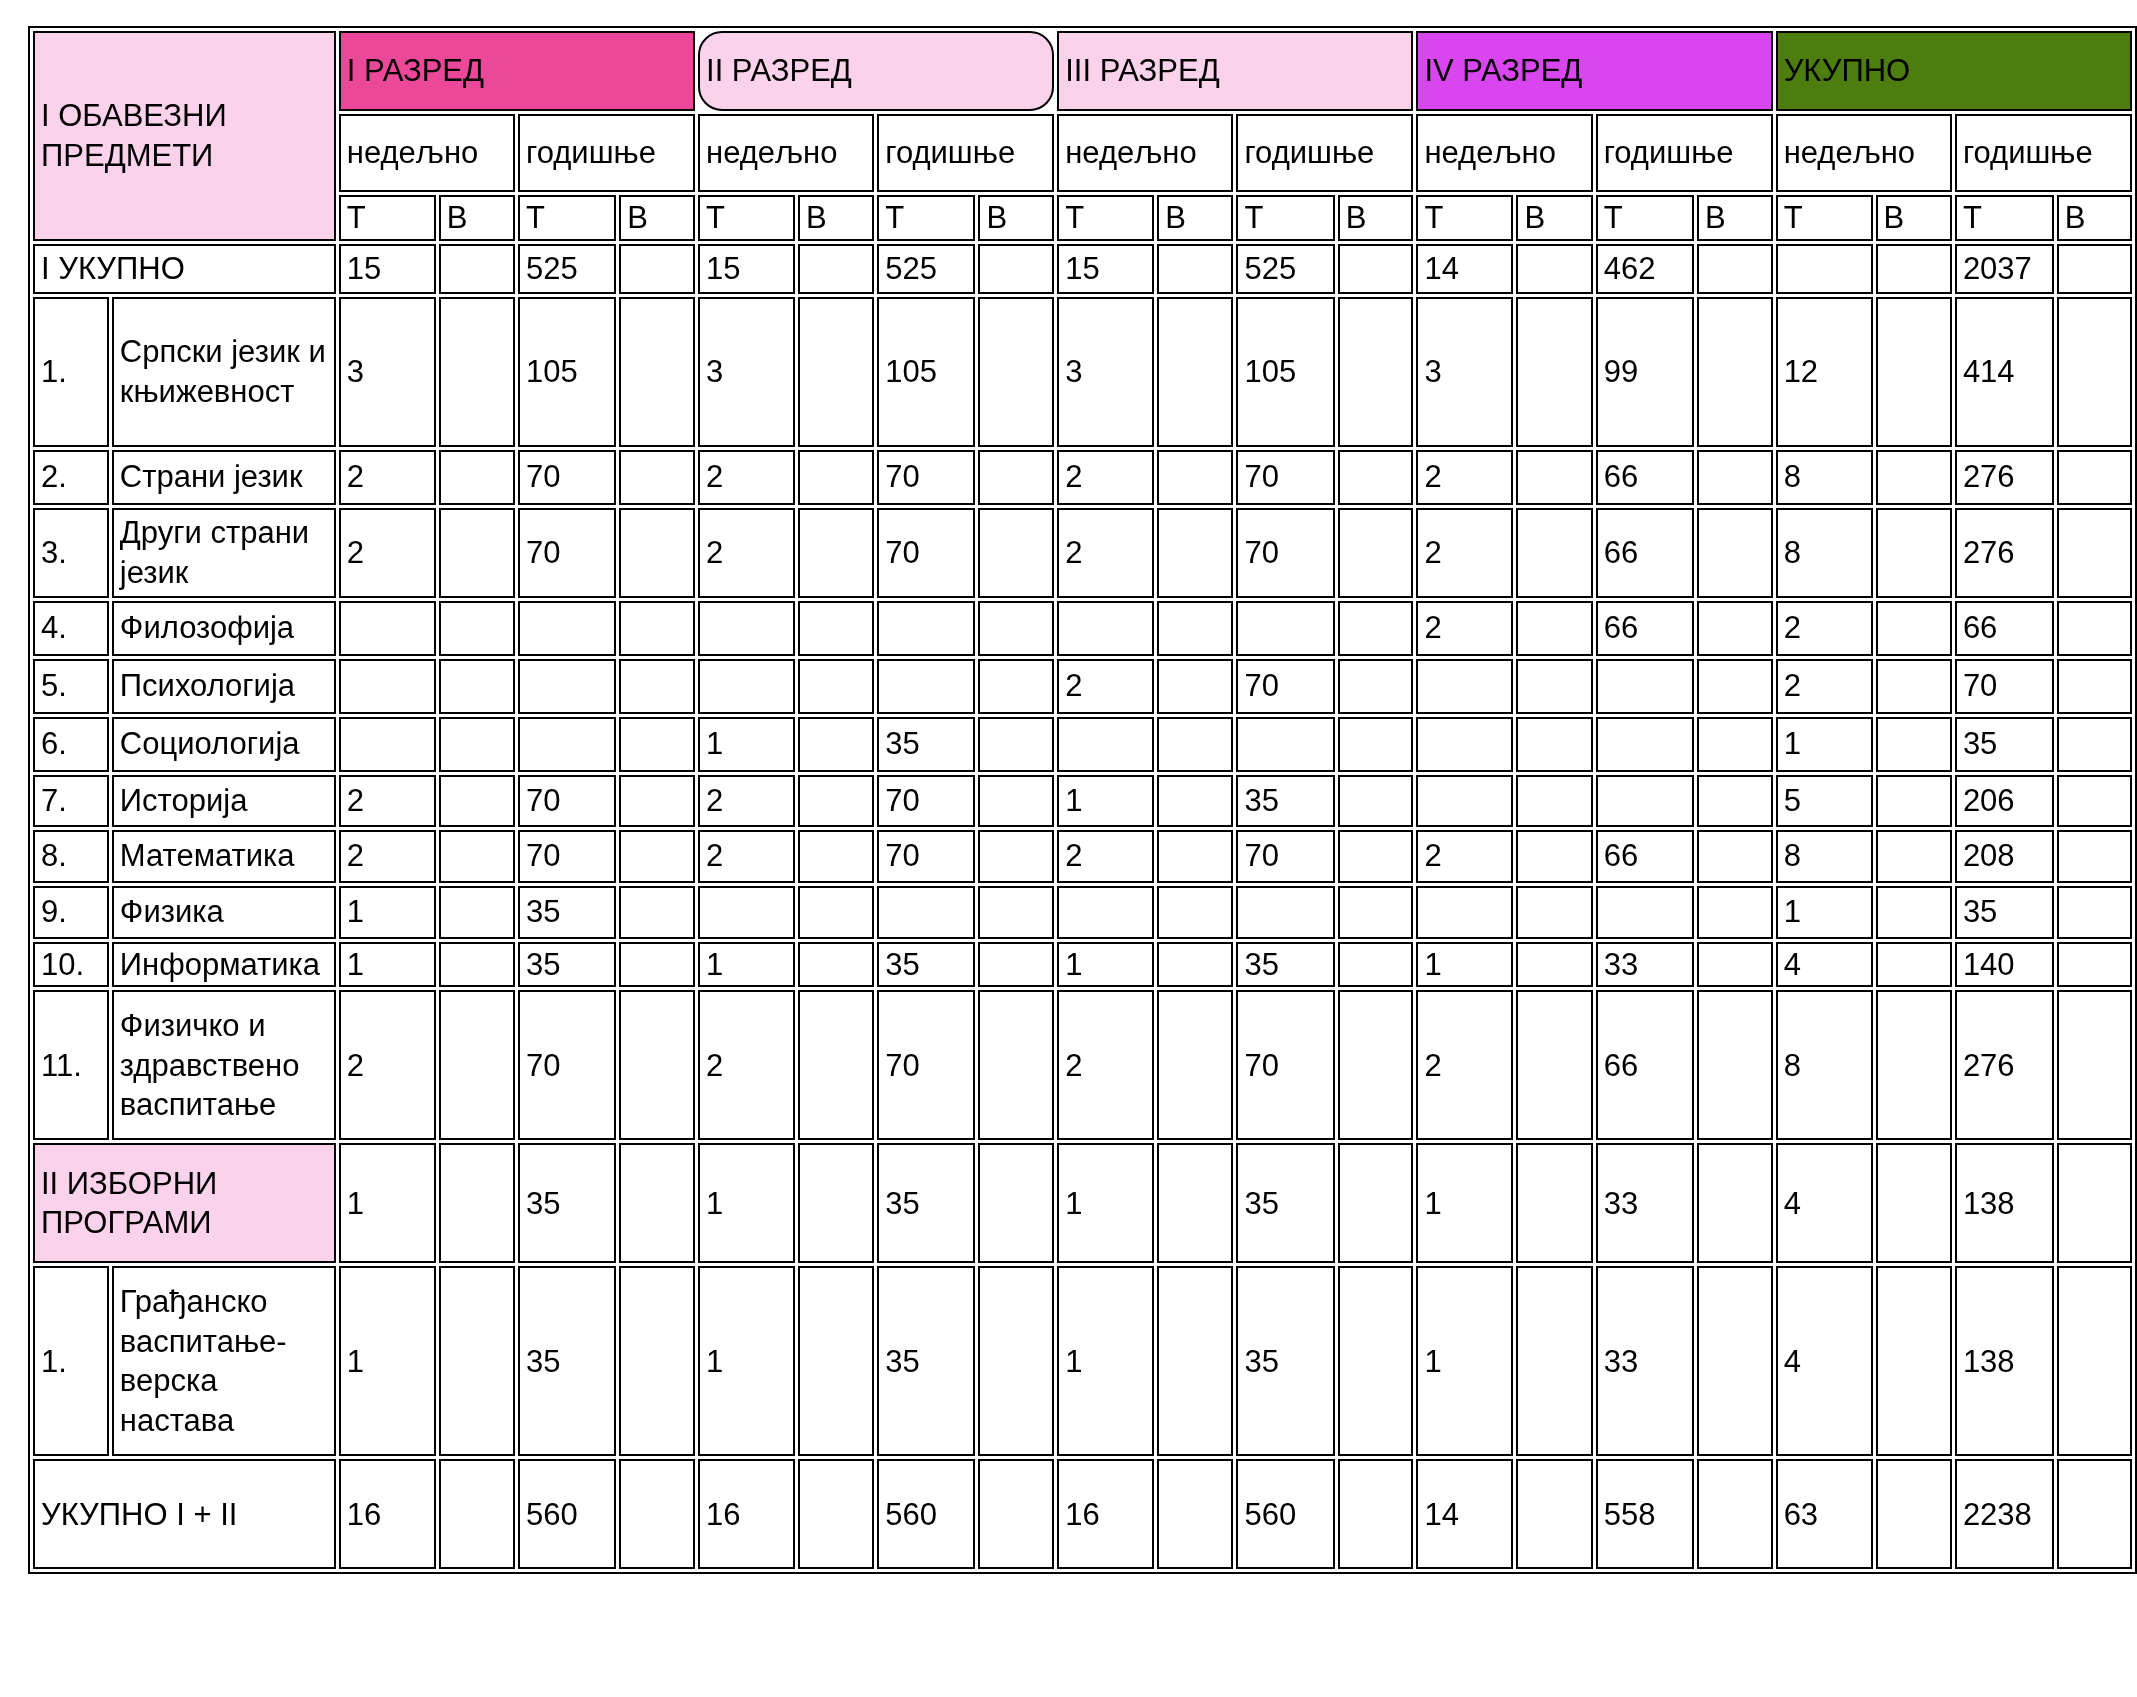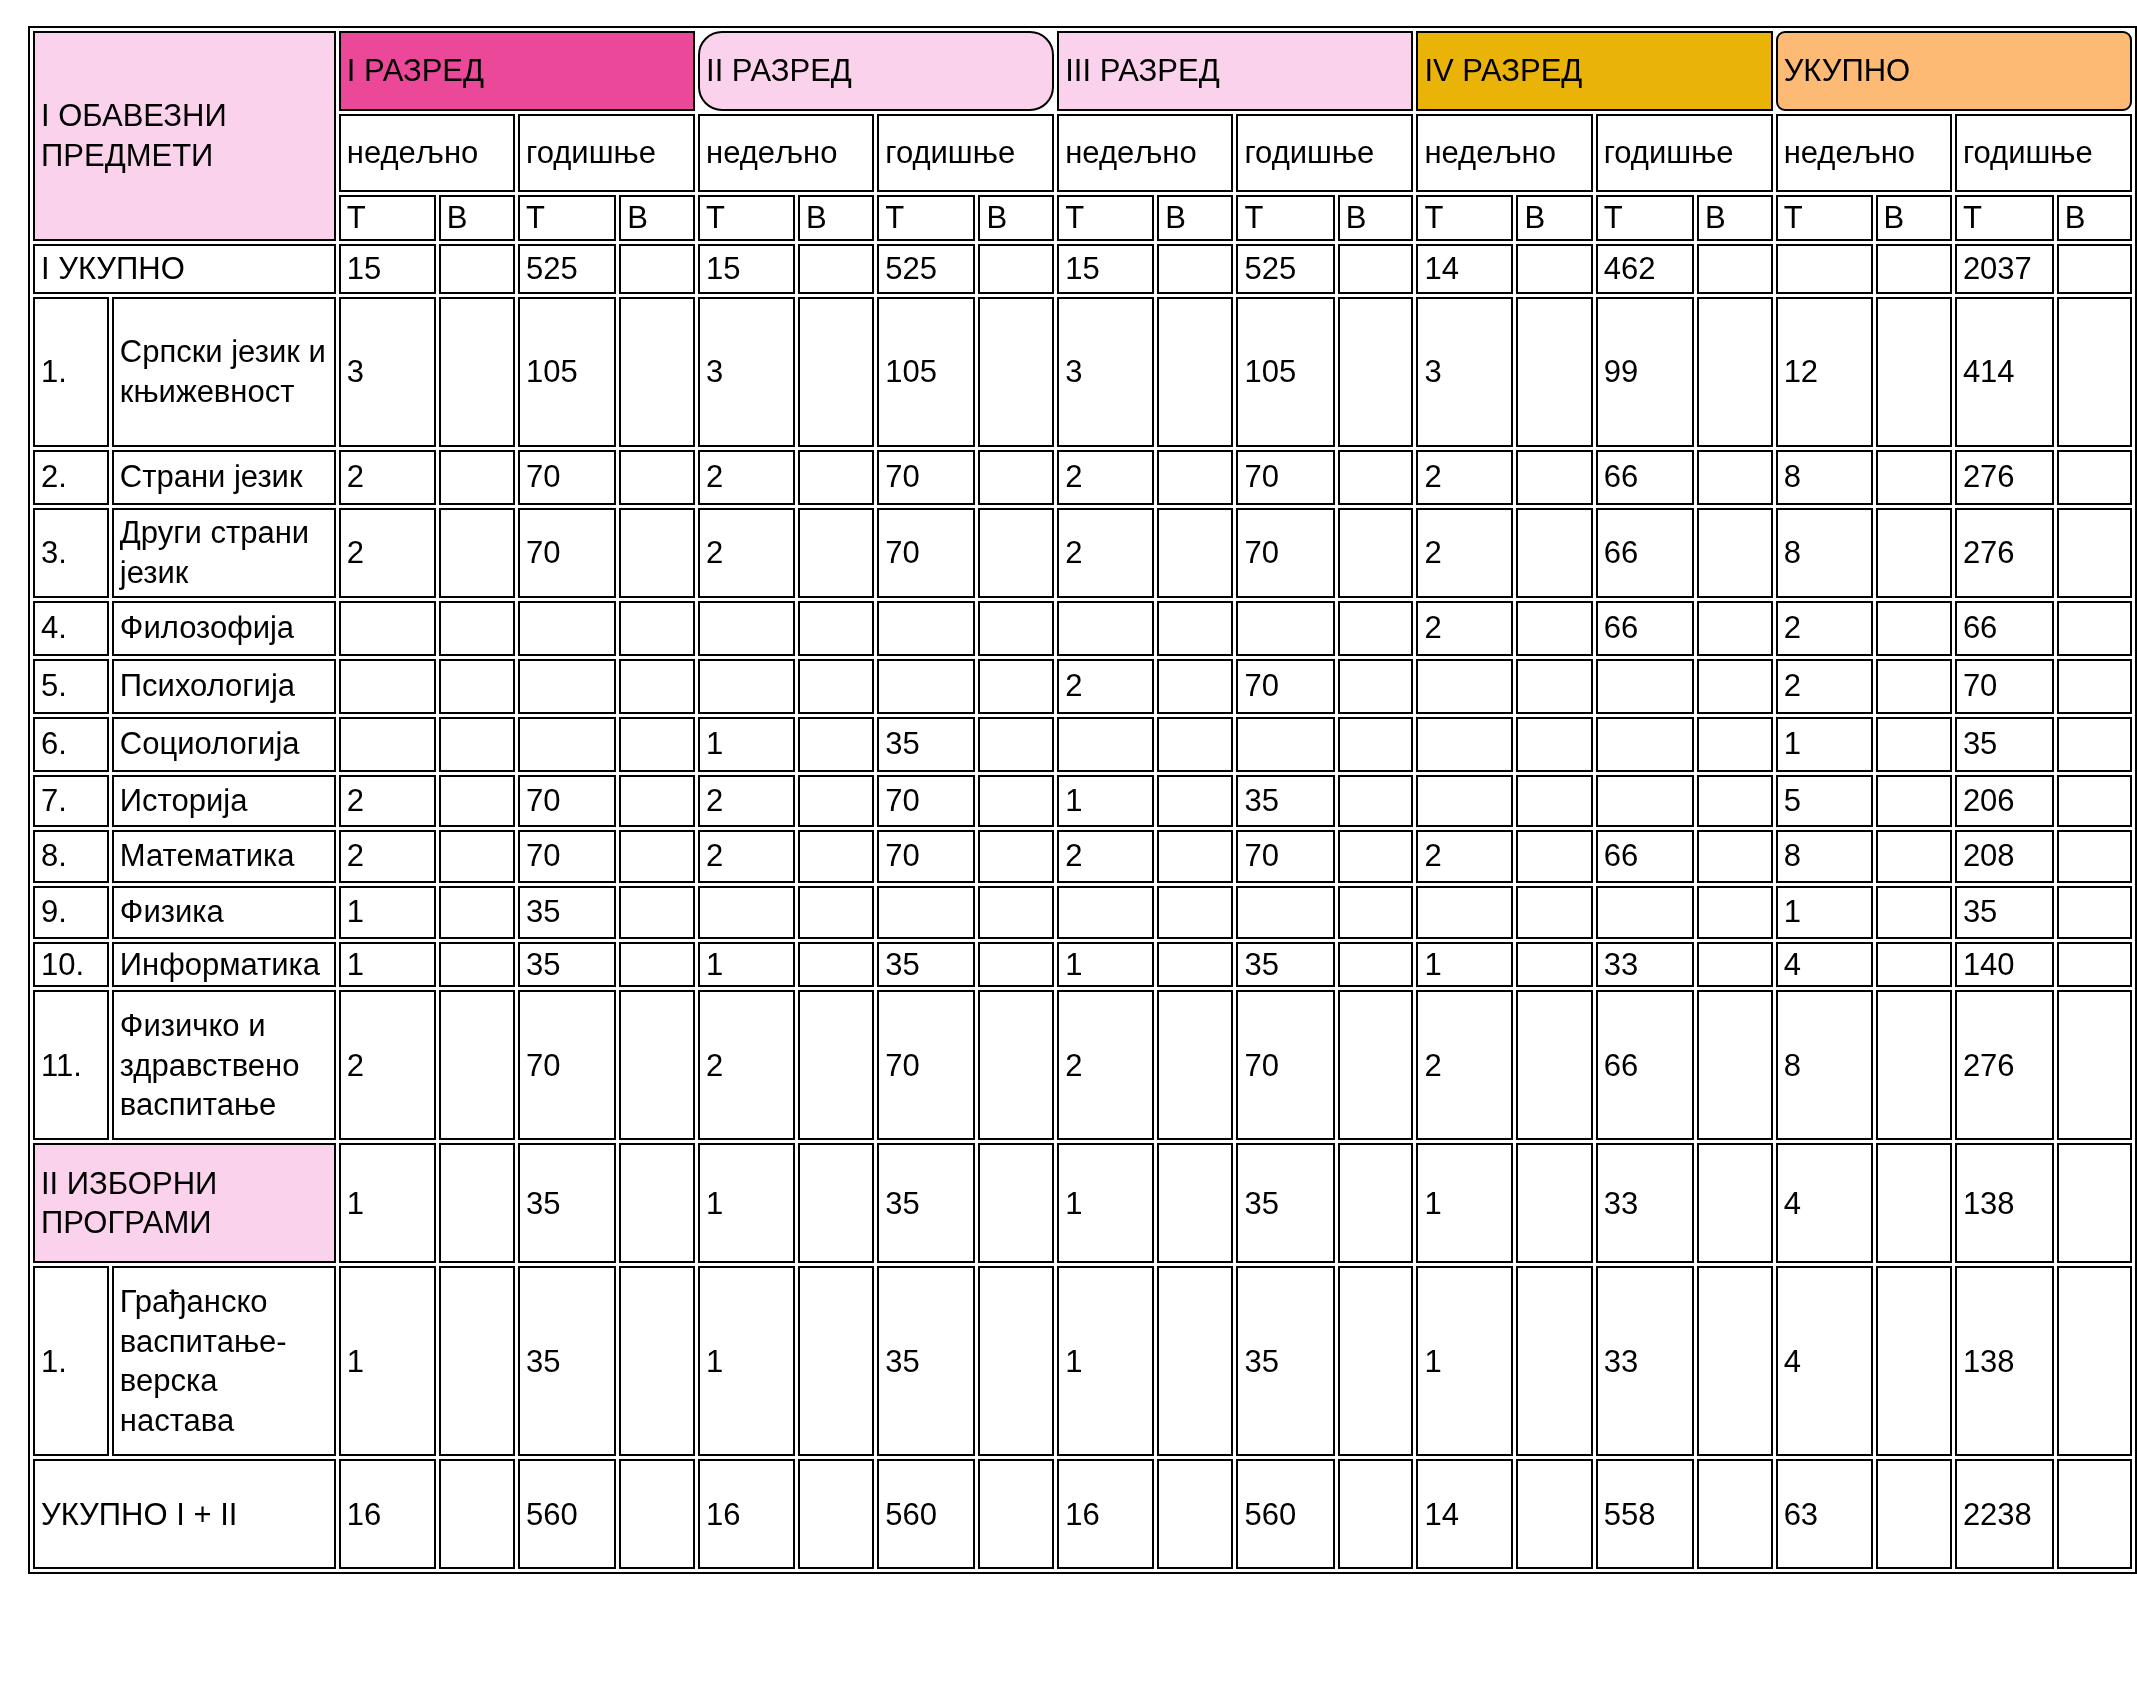--- a/index.html
+++ b/index.html
@@ -60,22 +60,22 @@
         <col style="width: 78px;">
         <col style="width: 100px;">
         <col style="width: 78px;">
       </colgroup>
       <thead>
         <tr style="height: 80px;">
           <th class="pink-head" colspan="2" rowspan="3" style="background: rgb(251, 210, 236);">I ОБАВЕЗНИ ПРЕДМЕТИ</th>
           <th class="pink-head" colspan="4" style="background: #ec4899;">I РАЗРЕД</th>
           <th class="pink-head" colspan="4" style="background: rgb(251, 210, 236); border-radius: 24px;">II РАЗРЕД</th>
           <th class="pink-head" colspan="4" style="background: rgb(251, 210, 236); margin-left: 36px;">III РАЗРЕД</th>
-          <th class="pink-head" colspan="4" style="background: #eab308;">IV РАЗРЕД</th>
-          <th class="pink-head" colspan="4" style="background: #fdba74; border-radius: 9px;">УКУПНО</th>
+          <th class="pink-head" colspan="4" style="background: #d946ef;">IV РАЗРЕД</th>
+          <th class="pink-head" colspan="4" style="background: #4d7c0f;">УКУПНО</th>
         </tr>
         <tr style="height: 78px;">
           <th class="period-head" colspan="2">недељно</th>
           <th class="period-head" colspan="2">годишње</th>
           <th class="period-head" colspan="2">недељно</th>
           <th class="period-head" colspan="2">годишње</th>
           <th class="period-head" colspan="2">недељно</th>
           <th class="period-head" colspan="2">годишње</th>
           <th class="period-head" colspan="2">недељно</th>
           <th class="period-head" colspan="2">годишње</th>

